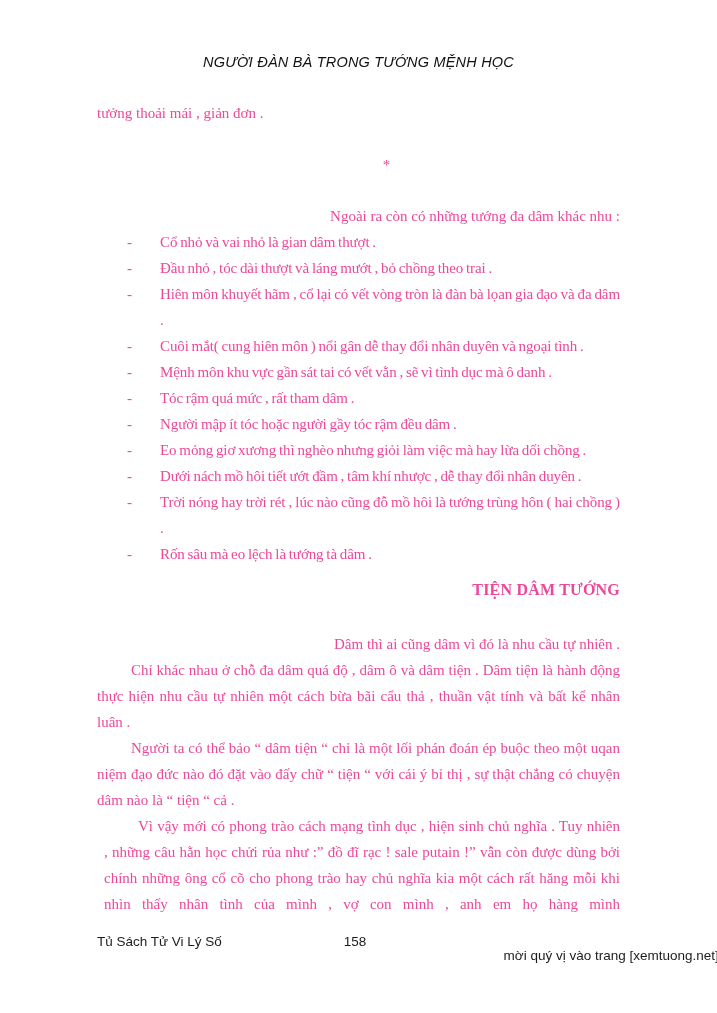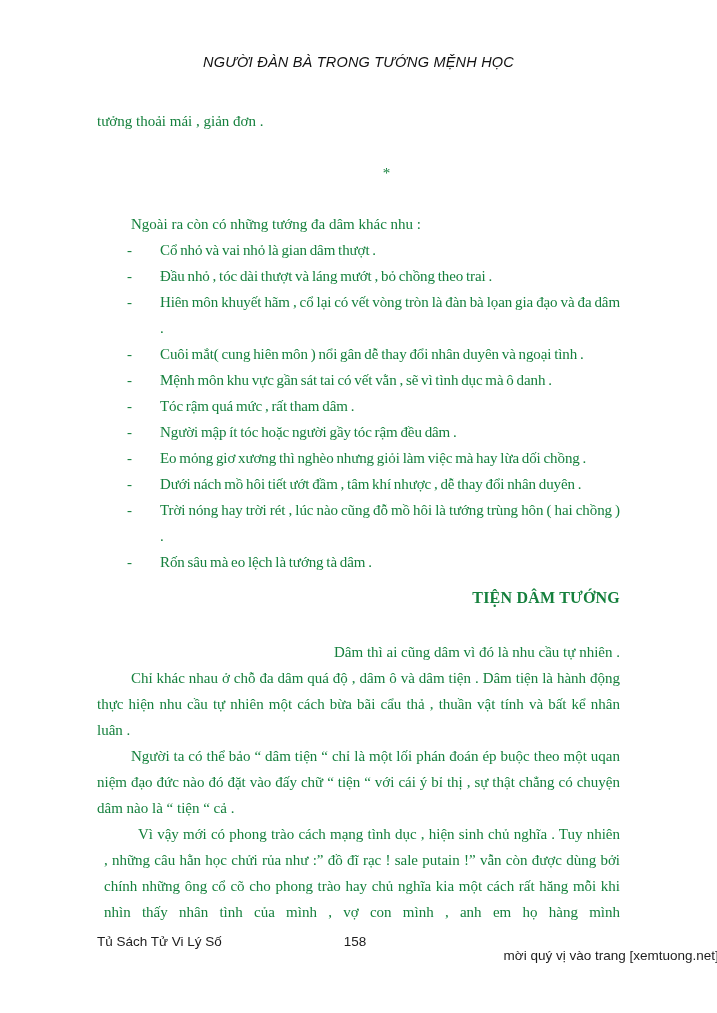--- a/index.html
+++ b/index.html
@@ -19,31 +19,31 @@
     text-align: center;
     font-family: "Liberation Sans", sans-serif;
     font-style: italic;
     font-size: 14.5px;
     letter-spacing: 0.2px;
     color: #111111;
   }
   .content {
     position: absolute;
     left: 97px;
-    top: 16px;
+    top: 8px;
     width: 523px;
     font-family: "Liberation Serif", serif;
     font-size: 15px;
     line-height: 26px;
     text-align: justify;
-    color: #15803d;
+    color: #ec4899;
   }
   .continuation { margin: 92px 0 0 0; text-align: left; }
   .star { margin: 26px 0 0 0; text-align: center; text-indent: 56px; }
-  .intro { margin: 25px 0 0 0; text-indent: 34px; text-align: left; }
+  .intro { margin: 25px 0 0 0; text-indent: 34px; text-align: right; }
   .dlist { margin: 0; letter-spacing: -0.1px; word-spacing: -0.8px; }
   .dlist .item { position: relative; padding-left: 63px; }
   .dlist .marker { position: absolute; left: 30px; top: 0; }
   .section-heading {
     margin: 10px 0 0 34px;
     font-weight: bold;
     font-size: 16px;
     letter-spacing: 0.2px;
     text-align: right;
   }

